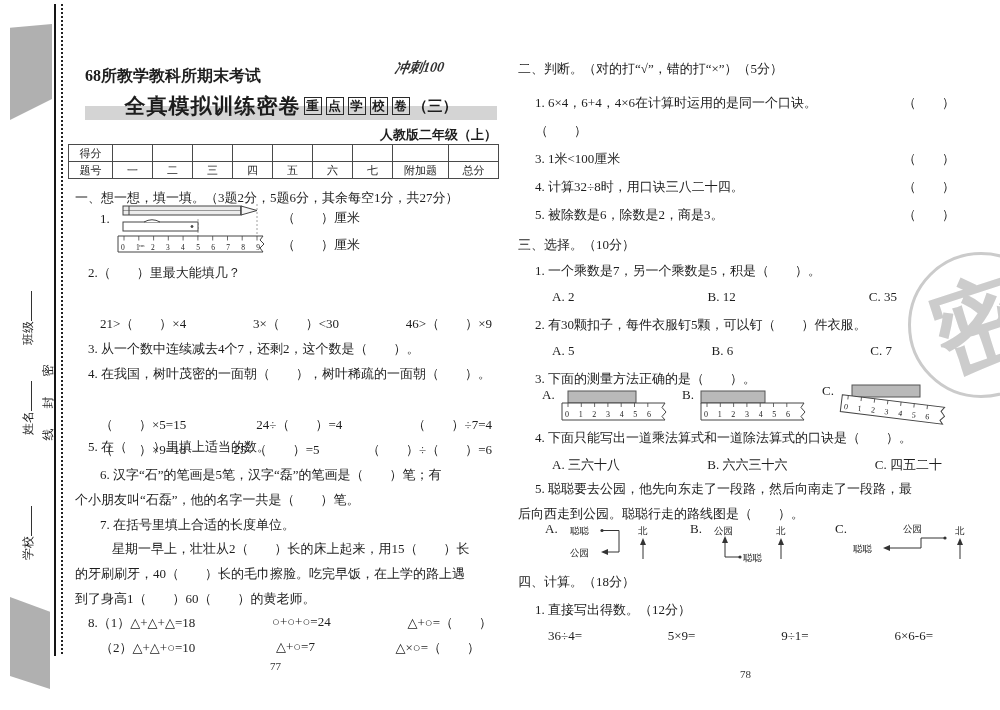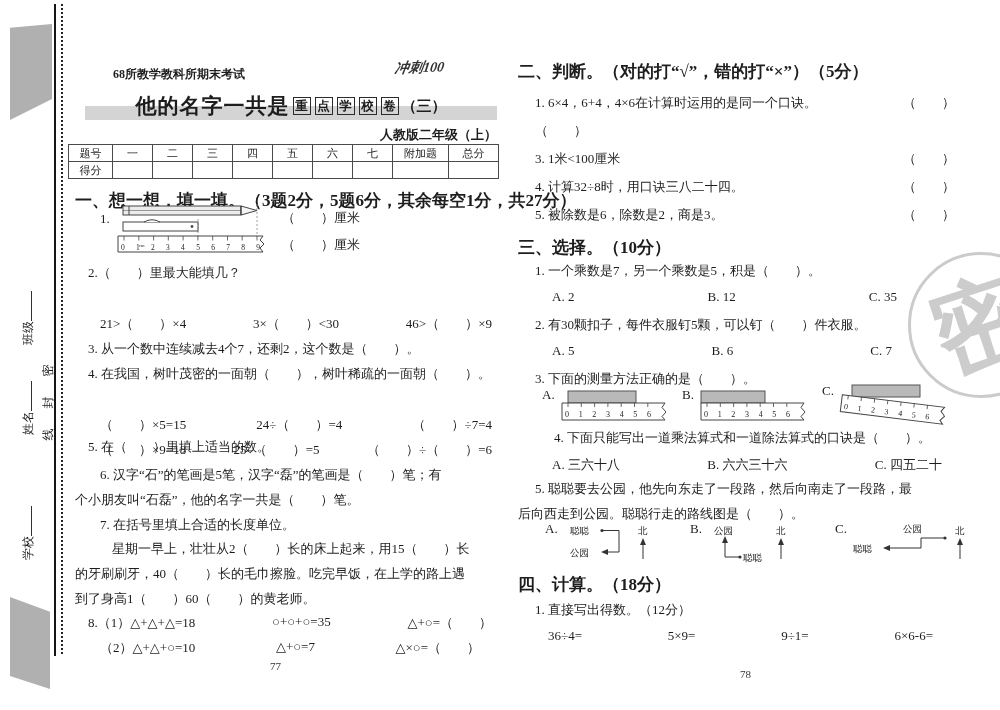--- a/index.html
+++ b/index.html
@@ -1,23 +1,23 @@
 <!DOCTYPE html>
 <html><head>
 <meta charset="utf-8">
 <style>
   html,body{margin:0;padding:0;background:#fff;}
   .sheet{position:relative;width:1000px;height:710px;background:#ffffff;overflow:hidden;
          font-family:"Liberation Serif","DejaVu Serif",serif;color:#1d1d1d;}
   .abs{position:absolute;white-space:nowrap;}
   .t{font-size:13px;}
-  .sm{font-size:12px;margin-left:28px;}
+  .sm{font-size:16px;}
   .bold{font-weight:bold;}
   .row{display:flex;justify-content:space-between;}
-  .heading{font-size:17px;font-weight:bold;}
+  .heading{font-size:13px;font-weight:normal;}
   
   .slogan{font-size:14px;font-weight:bold;font-style:italic;transform:skewX(-10deg) rotate(-2deg);color:#333;}
   .titleline{display:flex;justify-content:center;align-items:center;gap:2px;}
   .title-main{font-size:21px;font-weight:bold;letter-spacing:1px;}
   .boxchar{display:inline-block;border:1.5px solid #2a2a2a;width:16px;height:16px;line-height:16px;
            text-align:center;font-size:12.5px;font-weight:bold;margin:0 1px;}
   .title-paren{font-size:15px;font-weight:bold;}
   .band{background:#c6c6c6;opacity:.75;}
   
   table.score{border-collapse:collapse;table-layout:fixed;width:430px;}
@@ -65,21 +65,21 @@
 
   <div class="wm-circle">
     <span class="wm-char">密</span>
   </div>
 
   <div class="abs sm bold" style="left:85px;top:66px;">68所教学教科所期末考试</div>
   <div class="abs slogan" style="left:395px;top:59px;">冲刺100</div>
 
   <div class="abs band" style="left:85px;top:106px;width:412px;height:14px;"></div>
   <div class="abs titleline" style="left:85px;top:92px;width:412px;">
-    <span class="title-main">他的名字一共是</span>
+    <span class="title-main">全真模拟训练密卷</span>
     <span class="boxchar">重</span>
     <span class="boxchar">点</span>
     <span class="boxchar">学</span>
     <span class="boxchar">校</span>
     <span class="boxchar">卷</span>
     <span class="title-paren">（三）</span>
   </div>
   <div class="abs t bold" style="left:300px;top:126px;width:197px;text-align:right;">人教版二年级（上）</div>
 
   <table class="score abs" style="left:68px;top:144px;">
@@ -90,42 +90,42 @@
         <col style="width:40px">
         <col style="width:40px">
         <col style="width:40px">
         <col style="width:40px">
         <col style="width:40px">
         <col style="width:56px">
         <col style="width:50px">
       </colgroup>
     <tbody>
         <tr>
+      <td>得分</td>
+      <td></td>
+          <td></td>
+      <td></td>
+          <td></td>
+      <td></td>
+          <td></td>
+      <td></td>
+          <td></td>
+      <td></td>
+    </tr>
+    <tr>
       <td>题号</td>
       <td>一</td>
       <td>二</td>
       <td>三</td>
       <td>四</td>
       <td>五</td>
       <td>六</td>
       <td>七</td>
       <td>附加题</td>
       <td>总分</td>
-    </tr>
-    <tr>
-      <td>得分</td>
-      <td></td>
-          <td></td>
-      <td></td>
-          <td></td>
-      <td></td>
-          <td></td>
-      <td></td>
-          <td></td>
-      <td></td>
     </tr>
   </tbody>
     </table>
 
   <div class="abs heading" style="left:75px;top:189px;">一、想一想，填一填。（3题2分，5题6分，其余每空1分，共27分）</div>
 
   <div class="abs t" style="left:100px;top:211px;">1.</div>
   <svg class="abs" style="left:114px;top:203px;" width="172" height="50" viewBox="0 0 172 50">
     <line x1="143" y1="1" x2="143" y2="33" stroke="#888" stroke-width="0.8" stroke-dasharray="2,2"></line>
     <line x1="84" y1="16" x2="84" y2="33" stroke="#888" stroke-width="0.8" stroke-dasharray="2,2"></line>
@@ -184,21 +184,21 @@
   <div class="abs t" style="left:100px;top:466px;">6. 汉字“石”的笔画是5笔，汉字“磊”的笔画是（　　）笔；有</div>
   <div class="abs t" style="left:75px;top:491px;">个小朋友叫“石磊”，他的名字一共是（　　）笔。</div>
 
   <div class="abs t" style="left:100px;top:516px;">7. 在括号里填上合适的长度单位。</div>
   <div class="abs t" style="left:112px;top:540px;">星期一早上，壮壮从2（　　）长的床上起来，用15（　　）长</div>
   <div class="abs t" style="left:75px;top:565px;">的牙刷刷牙，40（　　）长的毛巾擦脸。吃完早饭，在上学的路上遇</div>
   <div class="abs t" style="left:75px;top:590px;">到了身高1（　　）60（　　）的黄老师。</div>
 
   <div class="abs t row" style="left:88px;top:614px;width:404px;">
     <span>8.（1）△+△+△=18</span>
-    <span>○+○+○=35</span>
+    <span>○+○+○=24</span>
     <span>△+○=（　　）</span>
   </div>
   <div class="abs t row" style="left:100px;top:639px;width:380px;">
     <span>（2）△+△+○=10</span>
     <span>△+○=7</span>
     <span>△×○=（　　）</span>
   </div>
 
   <div class="abs pageno" style="left:270px;top:660px;">77</div>
 
@@ -288,21 +288,21 @@
             <line x1="48.9" y1="18" x2="48.9" y2="22"></line>
           <line x1="62.2" y1="18" x2="62.2" y2="22"></line>
             <line x1="75.5" y1="18" x2="75.5" y2="22"></line>
           <line x1="88.8" y1="18" x2="88.8" y2="22"></line>
         </g>
         <text x="6" y="32" font-size="8" textLength="86" lengthAdjust="spacing" fill="#222">0 1 2 3 4 5 6</text>
       </g>
     </svg>
   </div>
 
-  <div class="abs t" style="left:554px;top:429px;font-family:Liberation Serif, serif;">4. 下面只能写出一道乘法算式和一道除法算式的口诀是（　　）。</div>
+  <div class="abs t" style="left:535px;top:429px;font-family:Liberation Serif, serif;">4. 下面只能写出一道乘法算式和一道除法算式的口诀是（　　）。</div>
   <div class="abs t row" style="left:552px;top:456px;width:390px;">
     <span>A. 三六十八</span>
     <span>B. 六六三十六</span>
     <span>C. 四五二十</span>
   </div>
 
   <div class="abs t" style="left:535px;top:480px;">5. 聪聪要去公园，他先向东走了一段路，然后向南走了一段路，最</div>
   <div class="abs t" style="left:518px;top:505px;">后向西走到公园。聪聪行走的路线图是（　　）。</div>
 
   <div class="figgroup" style="left:545px;top:521px;">

